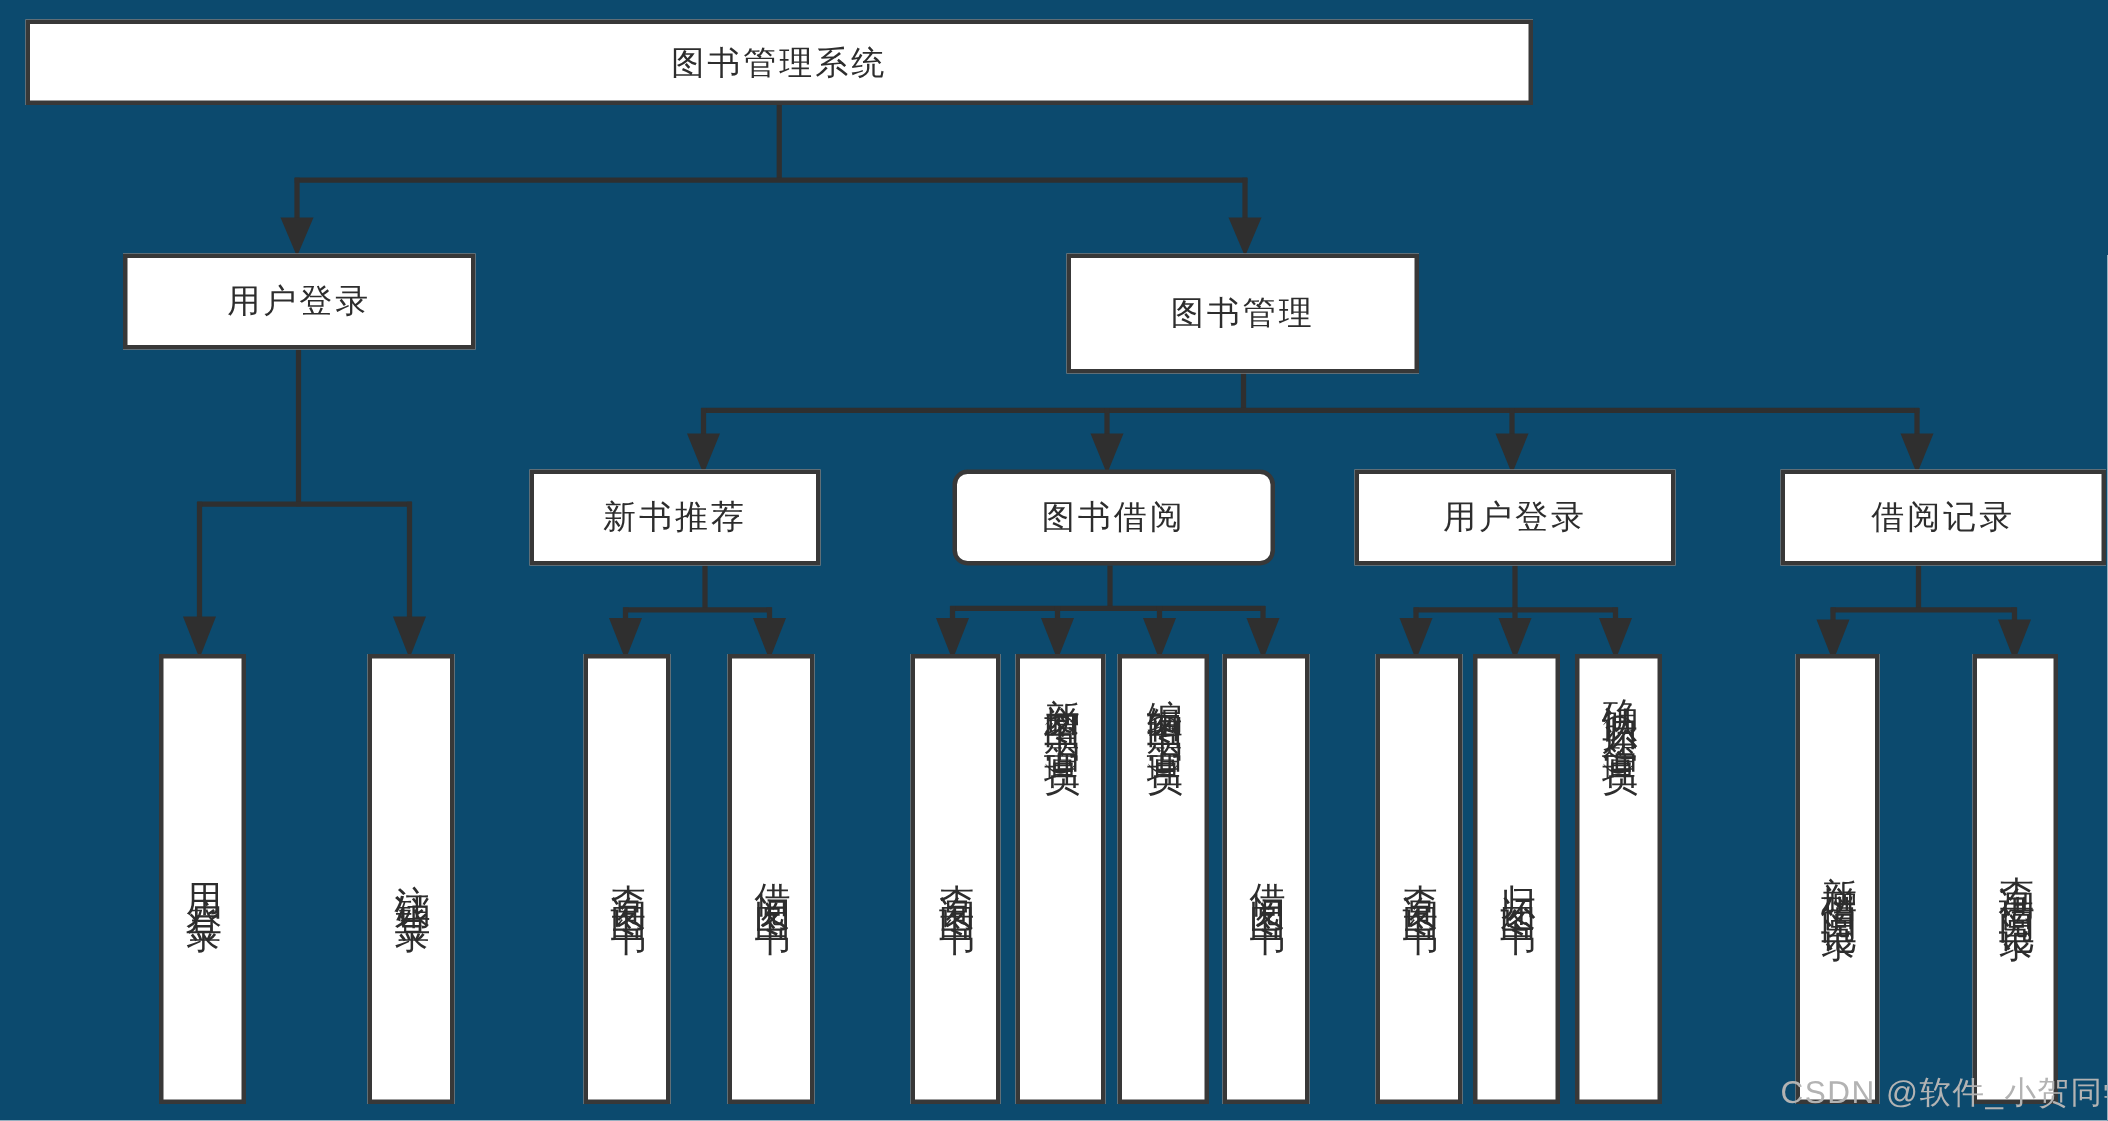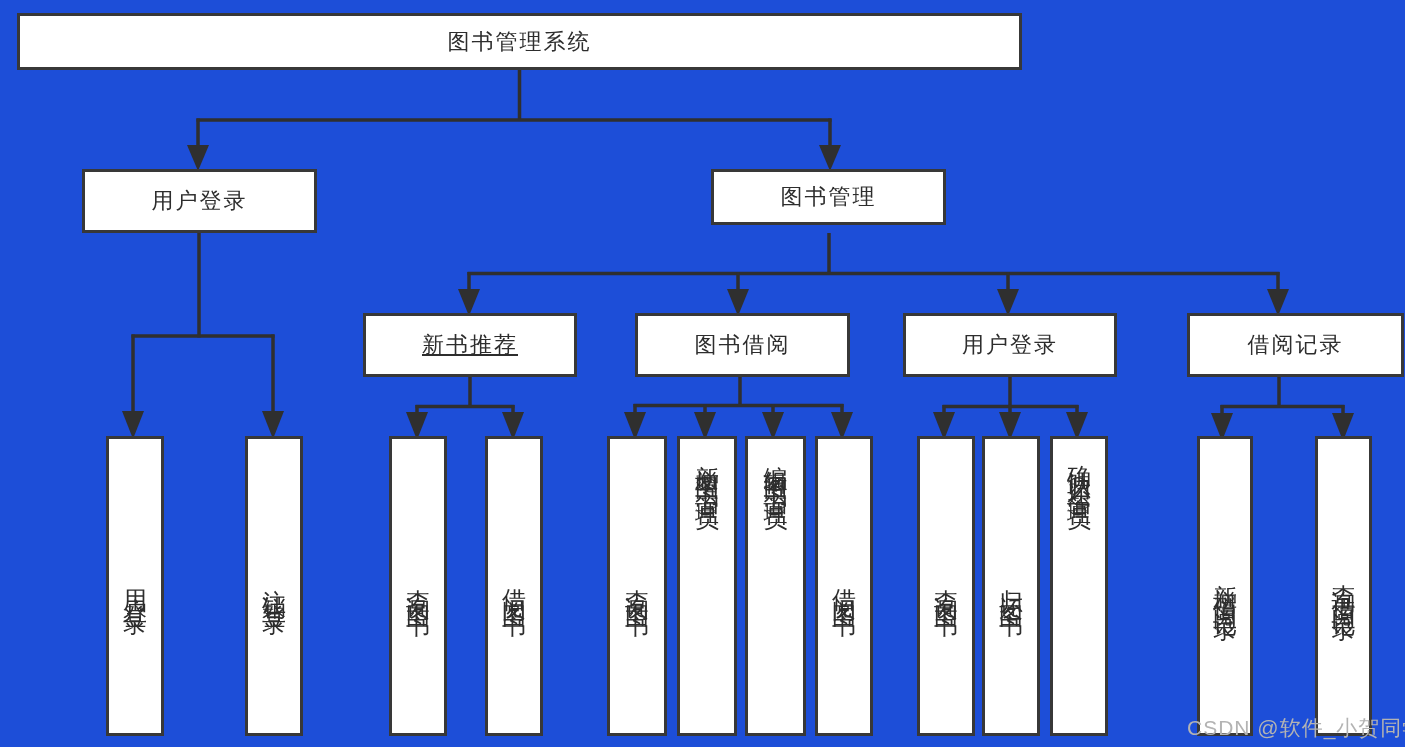--- a/index.html
+++ b/index.html
@@ -1,20 +1,20 @@
 <!DOCTYPE html>
 <html><head>
 <meta charset="utf-8">
 <style>
   html, body { margin: 0; padding: 0; background: #ffffff; }
   .canvas {
     position: relative;
     width: 1405px;
     height: 747px;
-    background: #1d4ed8;
+    background: #0c4a6e;
     font-family: "Liberation Sans", "DejaVu Sans", sans-serif;
     overflow: hidden;
   }
   .connector-layer {
     position: absolute;
     left: 0; top: 0;
     width: 1405px; height: 747px;
     z-index: 1;
   }
   .box {
@@ -28,24 +28,24 @@
     justify-content: center;
     z-index: 2;
   }
   .hbox {
     font-size: 22px;
     letter-spacing: 2px;
     white-space: nowrap;
   }
   .root-box  { left: 17px;  top: 13px;  width: 1005px; height: 57px; }
   .lvl2-a    { left: 82px;  top: 169px; width: 235px;  height: 64px; }
-  .lvl2-b    { left: 711px; top: 169px; width: 235px;  height: 56px; }
+  .lvl2-b    { left: 711px; top: 169px; width: 235px;  height: 80px; }
   .lvl3      { top: 313px; height: 64px; }
-  .lvl3-a    { left: 363px;  width: 214px; text-decoration: underline; }
-  .lvl3-b    { left: 635px;  width: 215px; }
+  .lvl3-a    { left: 353px;  width: 194px; }
+  .lvl3-b    { left: 635px;  width: 215px; border-radius: 10px; }
   .lvl3-c    { left: 903px;  width: 214px; }
   .lvl3-d    { left: 1171px; width: 217px; margin-left: 16px; }
   .leaf {
     top: 436px;
     height: 300px;
     justify-content: center;
   }
   .leaf .vtext {
     writing-mode: vertical-rl;
     text-orientation: mixed;

